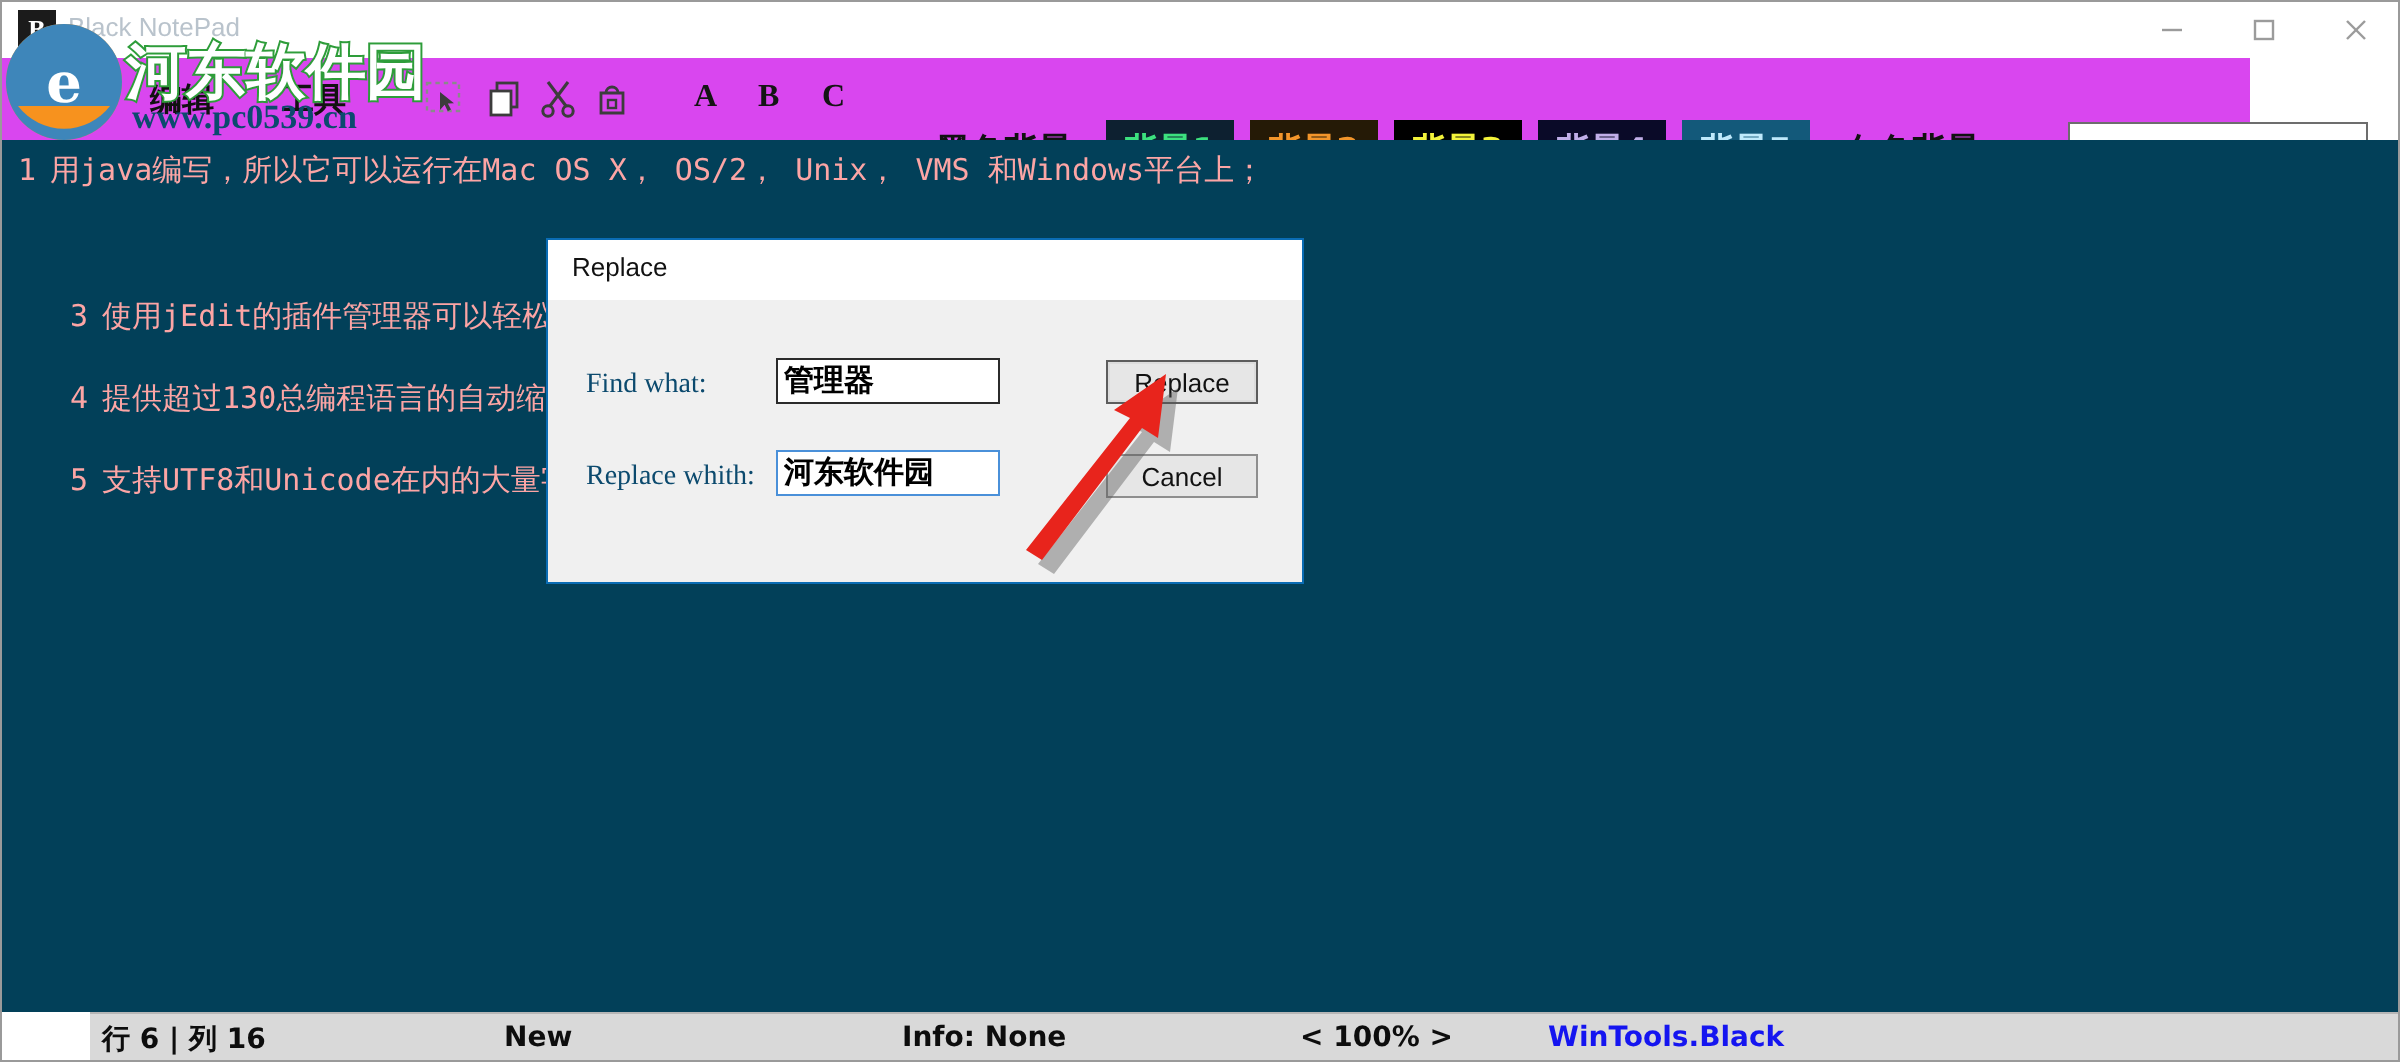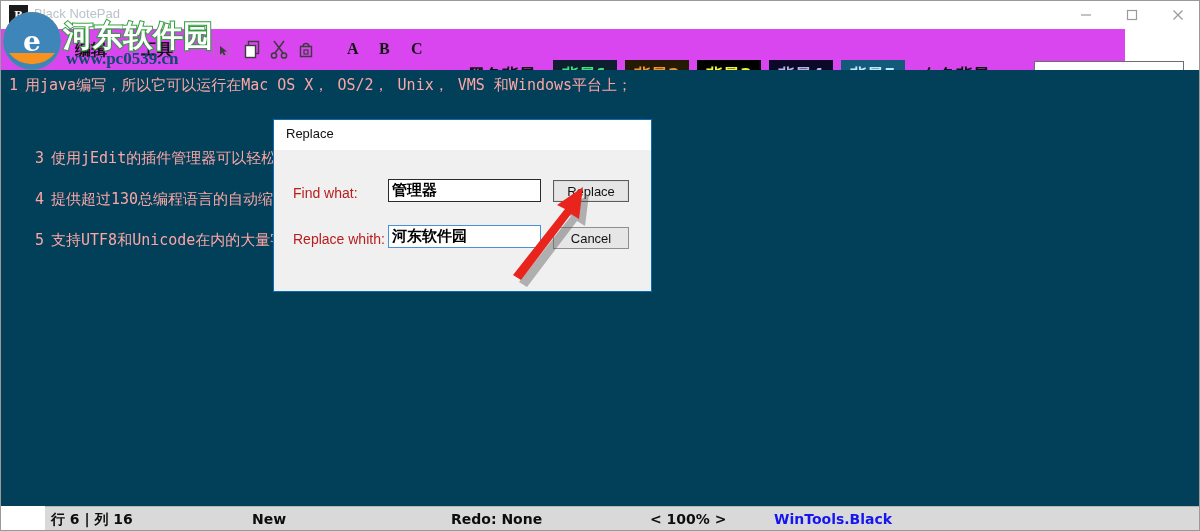--- a/index.html
+++ b/index.html
@@ -182,27 +182,27 @@
     position: absolute;
     left: 12px;
     top: 6px;
     font-size: 13px;
     color: #111111;
     font-family: "Liberation Sans", sans-serif;
   }
   .dlg-label {
     position: absolute;
     font-size: 14px;
-    color: #b91c1c;
-    font-family: Liberation Sans, sans-serif;
+    color: #0c4a6e;
+    font-family: Liberation Serif, serif;
     white-space: nowrap;
   }
   .dlg-input {
     position: absolute;
-    width: 153px;
+    width: 112px;
     height: 23px;
     background: #ffffff;
     box-sizing: border-box;
     font-size: 15px;
     font-weight: bold;
     font-family: "DejaVu Sans", sans-serif;
     color: #000000;
     padding: 0 3px;
     line-height: 21px;
     outline: none;
@@ -415,18 +415,18 @@
       <path d="M8 48 A29 29 0 0 0 54 48 Z" fill="#f7921e"></path>
       <text x="31" y="46" font-size="28" font-family="DejaVu Serif, serif" fill="#ffffff" text-anchor="middle" font-weight="bold">e</text>
     </svg>
     <div class="wm-text">河东软件园</div>
     <div class="wm-url">www.pc0539.cn</div>
   </div>
 
   <div class="statusbar">
     <div class="status-cell" style="left:6px;">行 6 | 列 16</div>
     <div class="status-cell" style="left:207px;">New</div>
-    <div class="status-cell" style="left:406px;">Redo: None</div>
+    <div class="status-cell" style="left:406px;">Info: None</div>
     <div class="status-cell" style="left:605px;">&lt; 100% &gt;</div>
     <div class="status-cell link" style="left:729px;">WinTools.Black</div>
   </div>
 
 </div>
 
 </body></html>

